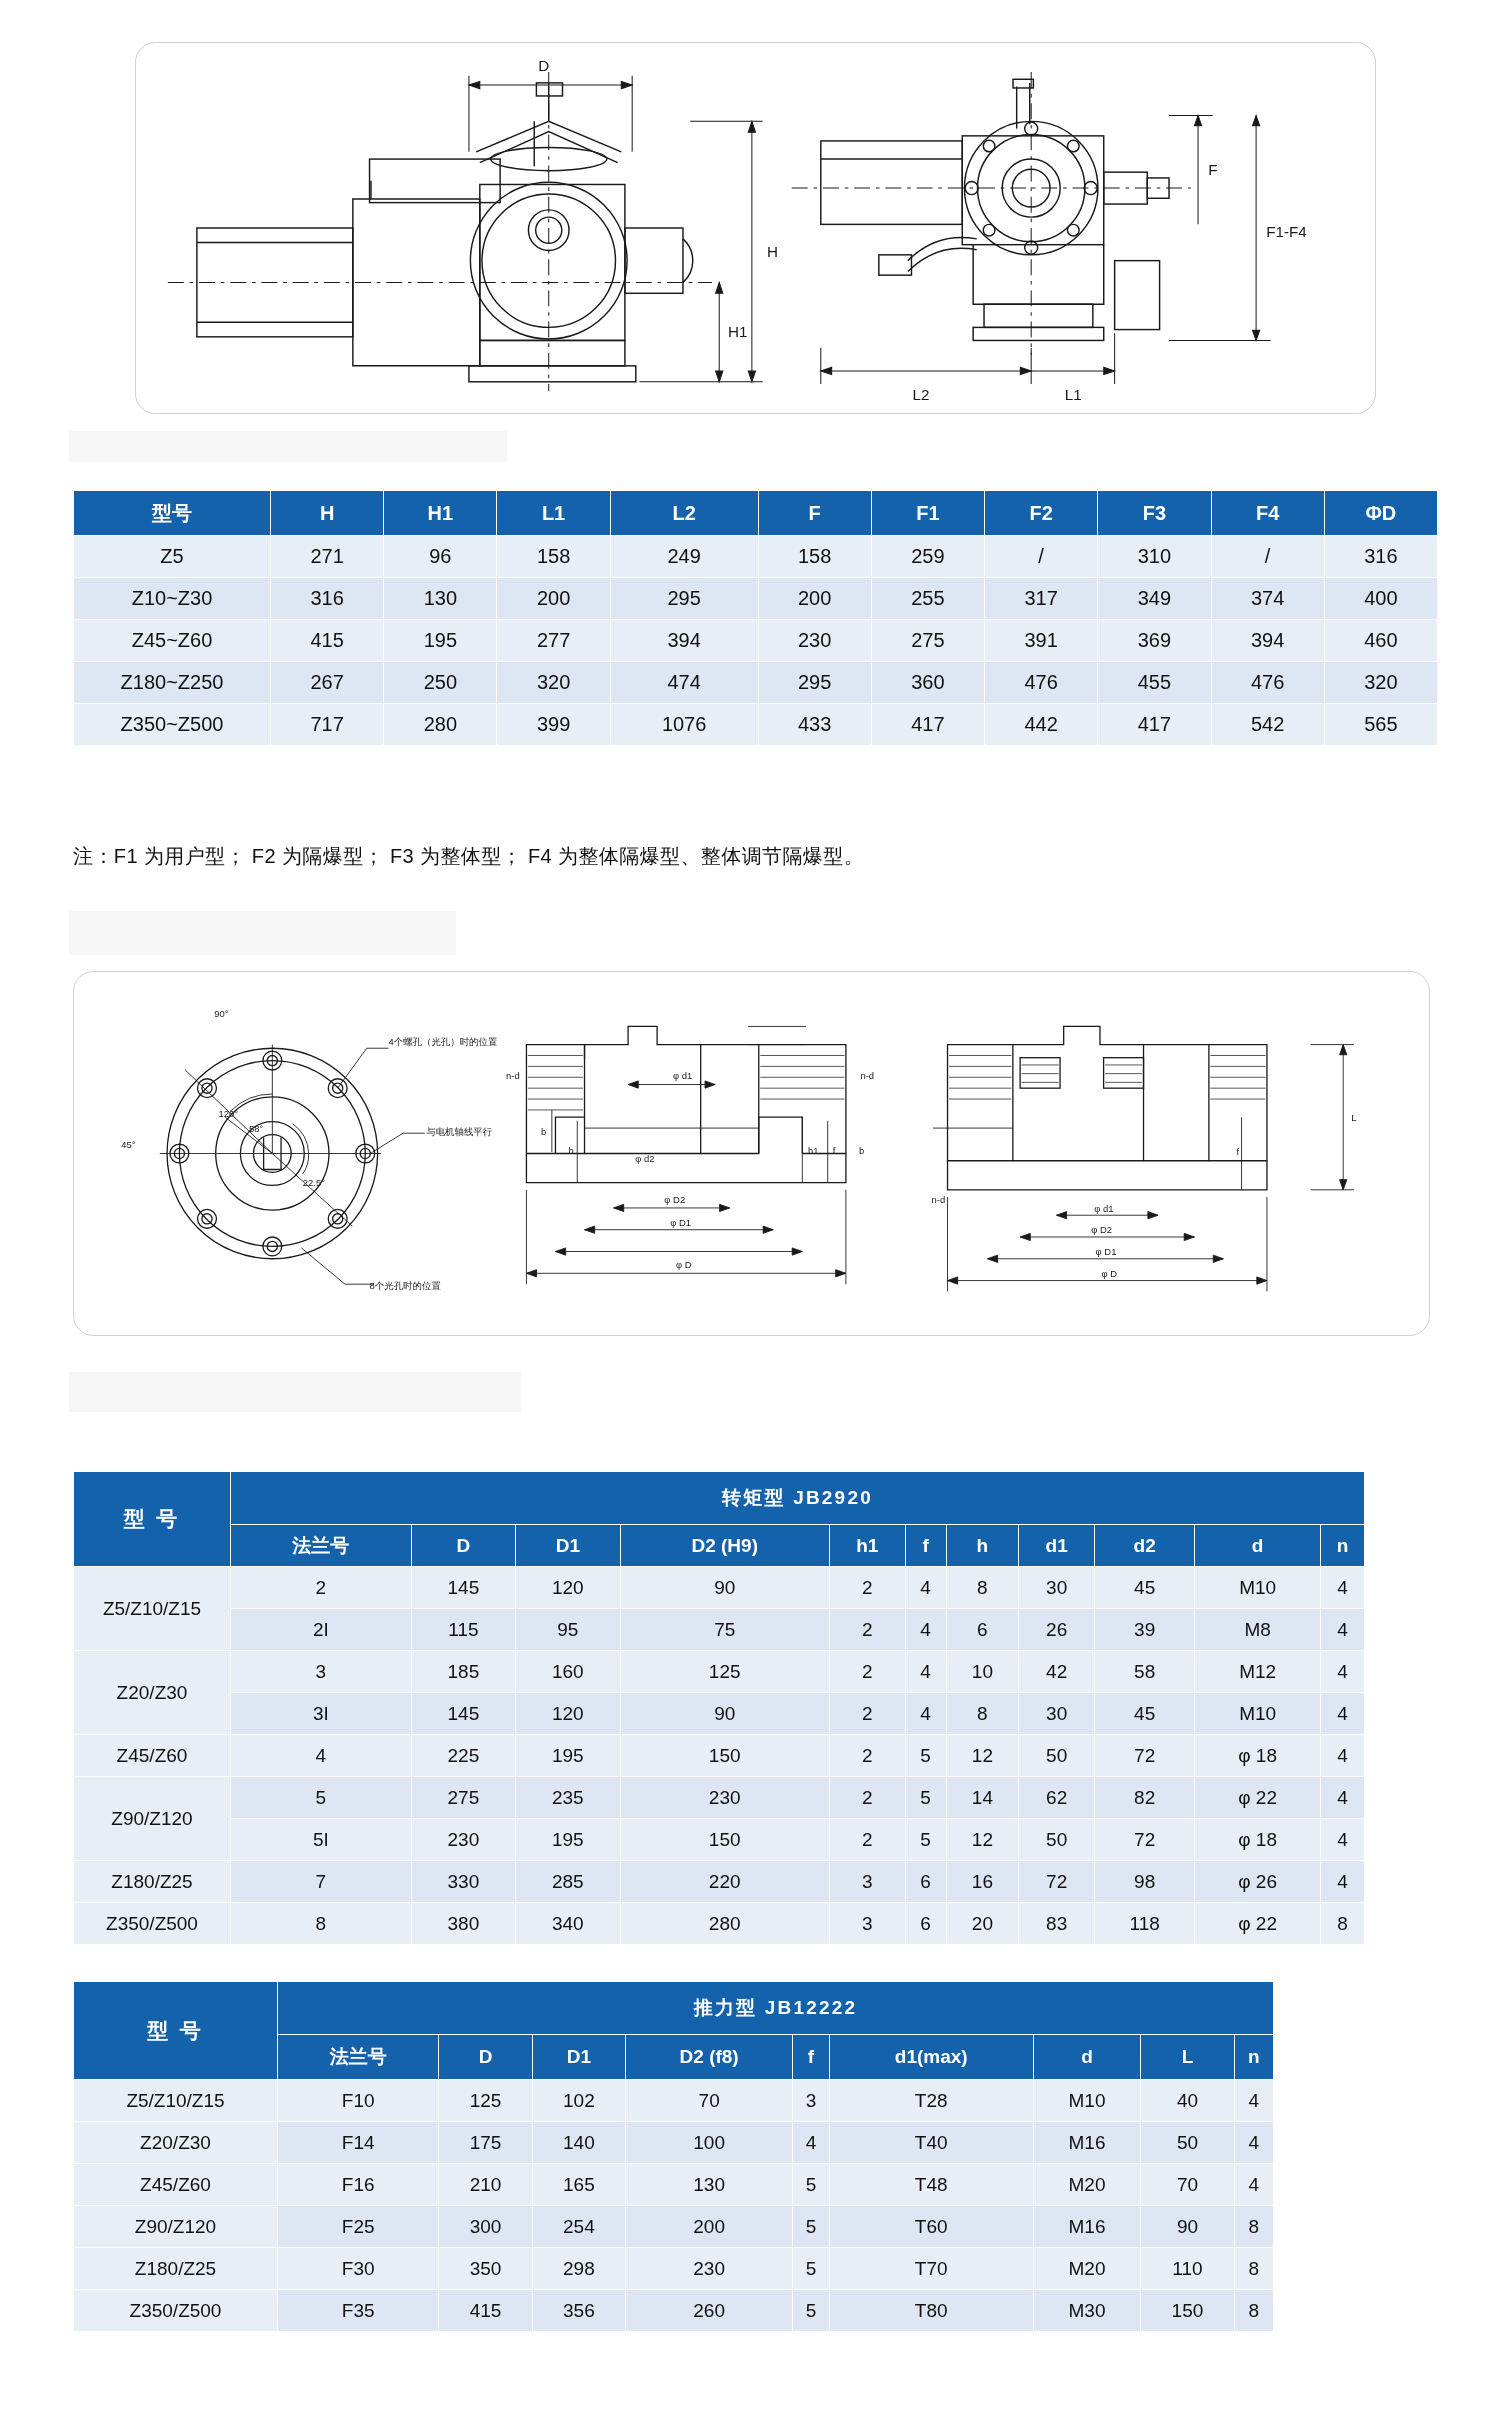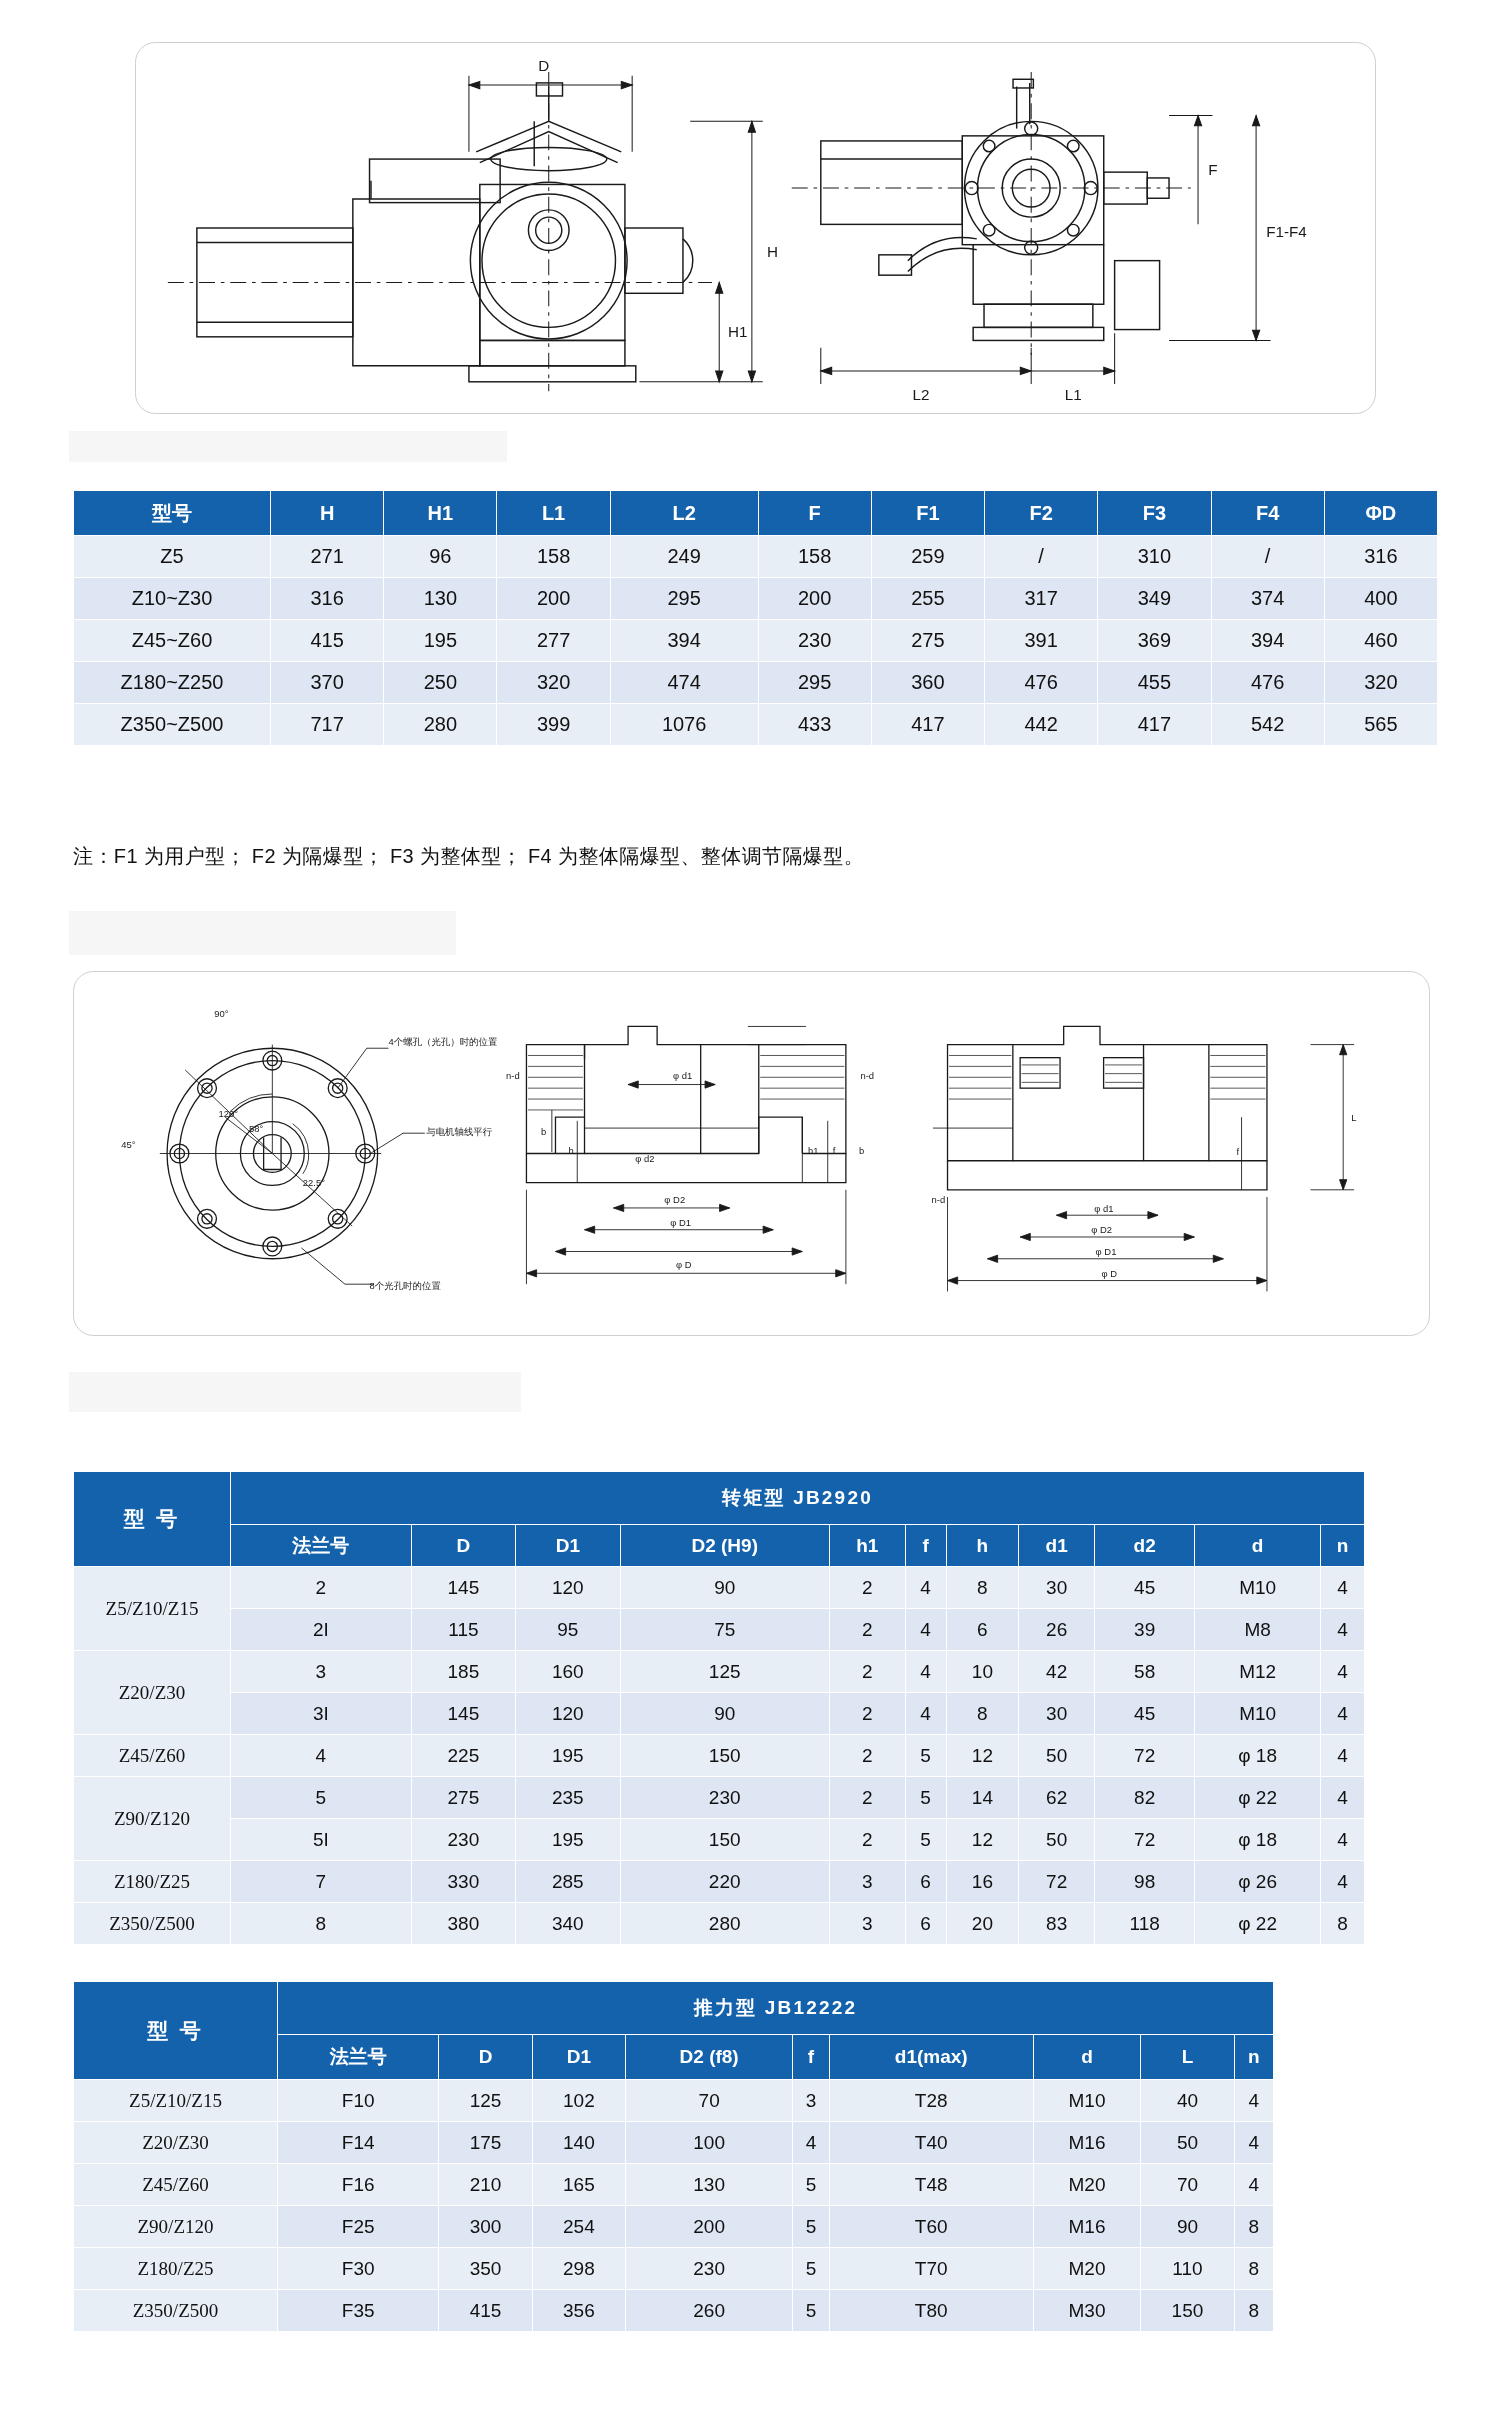--- a/index.html
+++ b/index.html
@@ -82,21 +82,20 @@
     background: #1462ab;
     color: #fff;
     font-size: 22px;
     height: 53px;
     letter-spacing: 2.2px;
     margin-left: 24px;
   }
   .model-col {
     background: #e8eef6 !important;
     font-size: 20px;
-    font-family: Liberation Serif, serif;
   }
   #table2 .sub-head th { height: 42px; font-size: 19px; }
   #table2 .model-head {
     background: #1462ab;
     color: #fff;
     font-weight: bold;
     font-size: 21px;
     letter-spacing: 2.9px;
     width: 157px;
   }
@@ -313,21 +312,21 @@
         <td>394</td>
         <td>230</td>
         <td>275</td>
         <td>391</td>
         <td>369</td>
         <td>394</td>
         <td>460</td>
       </tr>
       <tr>
         <td>Z180~Z250</td>
-        <td>370</td>
+        <td>267</td>
         <td>250</td>
         <td>320</td>
         <td>474</td>
         <td>295</td>
         <td>360</td>
         <td>476</td>
         <td>455</td>
         <td>476</td>
         <td>320</td>
       </tr>

